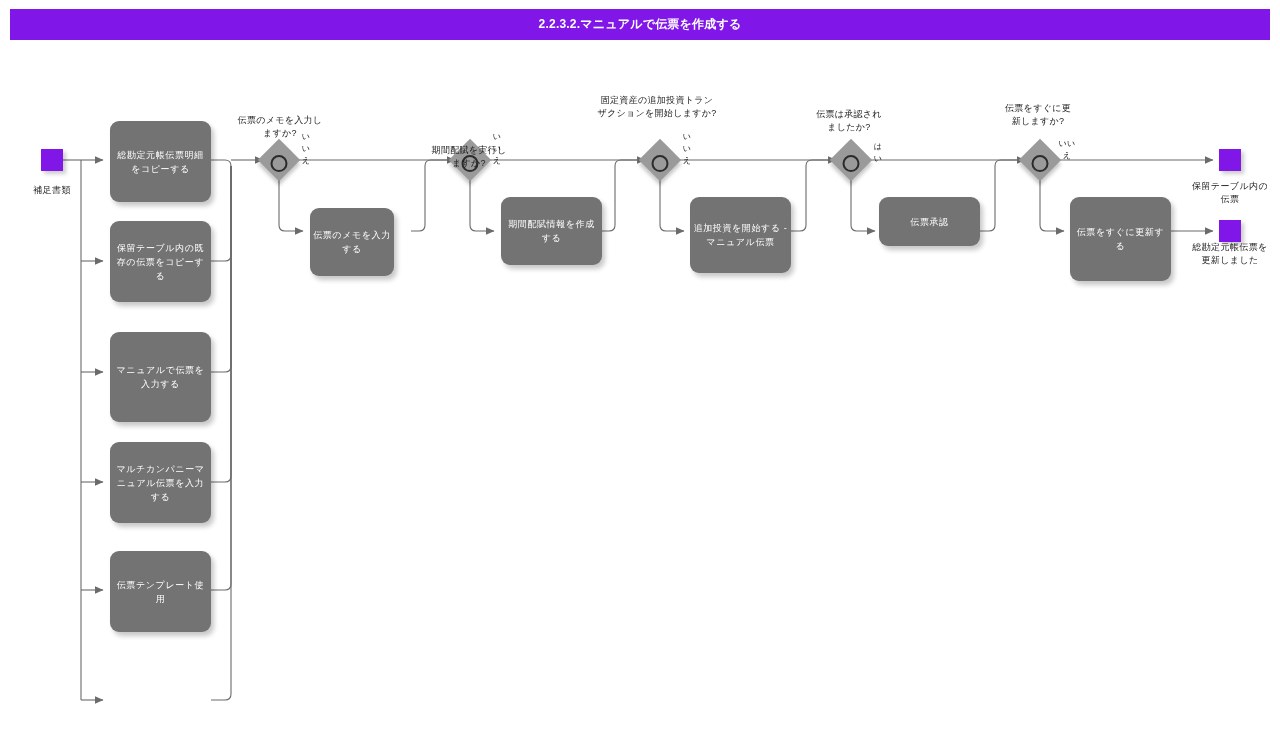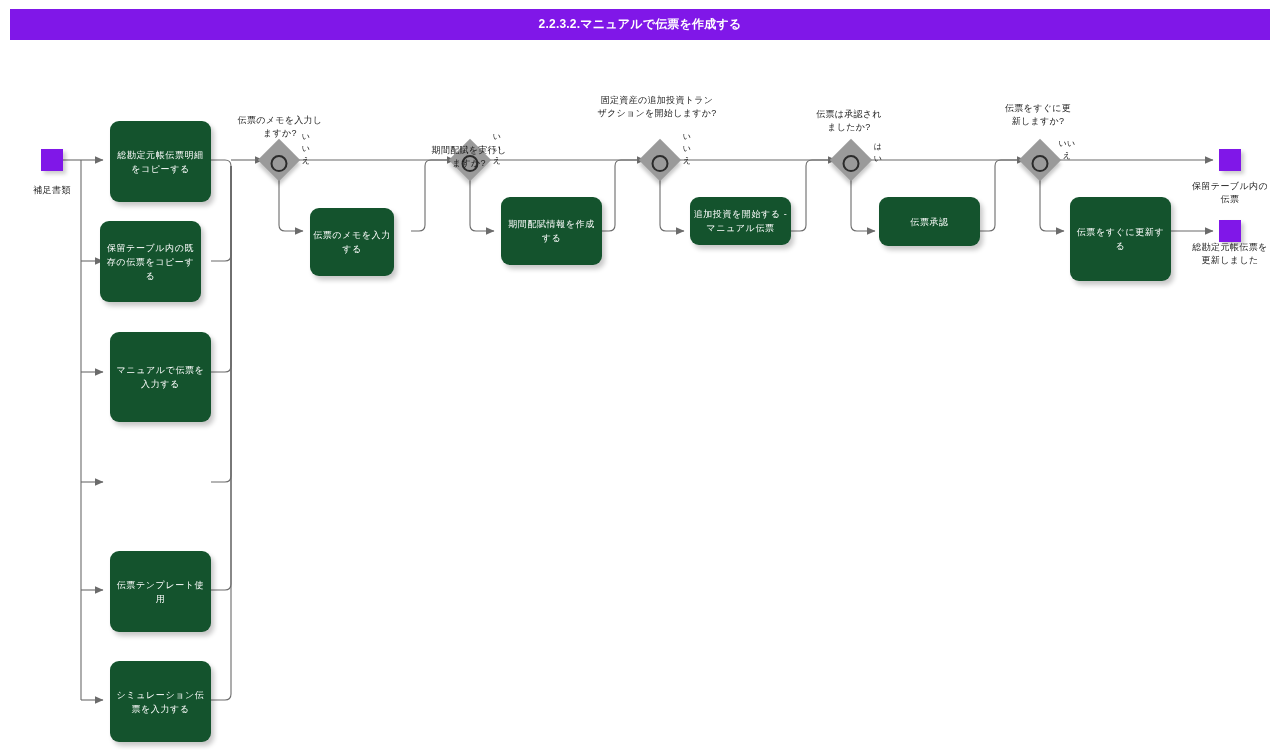--- a/index.html
+++ b/index.html
@@ -53,21 +53,21 @@
     pointer-events: none;
   }
 
   
   .node {
     position: absolute;
     box-sizing: border-box;
   }
 
   .proc {
-    background: #14532d;
+    background: #737373;
     border-radius: 9px;
     box-shadow: 3px 4px 5px rgba(0,0,0,0.22);
     display: flex;
     align-items: center;
     justify-content: center;
     text-align: center;
     padding: 4px 3px;
   }
   .proc .proc-label {
     color: #ffffff;
@@ -189,55 +189,55 @@
     </g>
   </svg>
 
   <div class="node terminator" style="left:41px; top:149px;"></div>
   <div class="term-label" style="left:10px; top:184px; width:84px;">補足書類</div>
 
   <div class="node proc" style="left:110px; top:121px; width:101px; height:81px;">
     <span class="proc-label">総勘定元帳伝票明細をコピーする</span>
   </div>
 
-  <div class="node proc" style="left:100px; top:221px; width:101px; height:81px;font-family:Liberation Serif, serif;">
+  <div class="node proc" style="left:110px; top:221px; width:101px; height:81px;font-family:Liberation Serif, serif;">
     <span class="proc-label">保留テーブル内の既存の伝票をコピーする</span>
   </div>
 
   <div class="node proc" style="left:110px; top:332px; width:101px; height:90px;">
     <span class="proc-label">マニュアルで伝票を入力する</span>
   </div>
 
+  <div class="node proc" style="left:110px; top:442px; width:101px; height:81px;">
+    <span class="proc-label">マルチカンパニーマニュアル伝票を入力する</span>
+  </div>
 
   <div class="node proc" style="left:110px; top:551px; width:101px; height:81px;border-radius:9px;">
     <span class="proc-label">伝票テンプレート使用</span>
   </div>
 
-  <div class="node proc" style="left:110px; top:661px; width:101px; height:81px;">
-    <span class="proc-label">シミュレーション伝票を入力する</span>
-  </div>
 
   <div class="node decision" style="left:264px; top:145px;"></div>
   <div class="dec-question" style="left:236px; top:114px; width:88px;">伝票のメモを入力しますか?</div>
   <div class="edge-label" style="left:299px; top:131px; width:14px;">いいえ</div>
   <div class="node proc" style="left:310px; top:208px; width:84px; height:68px;">
     <span class="proc-label">伝票のメモを入力する</span>
   </div>
 
   <div class="node decision" style="left:455px; top:145px;"></div>
   <div class="dec-question" style="left:430px; top:100px; width:78px;margin-top:44px;">期間配賦を実行しますか?</div>
   <div class="edge-label" style="left:490px; top:131px; width:14px;">いいえ</div>
   <div class="node proc" style="left:501px; top:197px; width:101px; height:68px;">
     <span class="proc-label">期間配賦情報を作成する</span>
   </div>
 
   <div class="node decision" style="left:645px; top:145px;"></div>
   <div class="dec-question" style="left:597px; top:94px; width:120px;">固定資産の追加投資トランザクションを開始しますか?</div>
   <div class="edge-label" style="left:680px; top:131px; width:14px;">いいえ</div>
-  <div class="node proc" style="left:690px; top:197px; width:101px; height:48px;">
+  <div class="node proc" style="left:690px; top:197px; width:101px; height:76px;">
     <span class="proc-label">追加投資を開始する - マニュアル伝票</span>
   </div>
 
   <div class="node decision" style="left:836px; top:145px;"></div>
   <div class="dec-question" style="left:812px; top:108px; width:74px;">伝票は承認されましたか?</div>
   <div class="edge-label" style="left:871px; top:141px; width:14px;">はい</div>
   <div class="node proc" style="left:879px; top:197px; width:101px; height:49px;">
     <span class="proc-label">伝票承認</span>
   </div>
 

